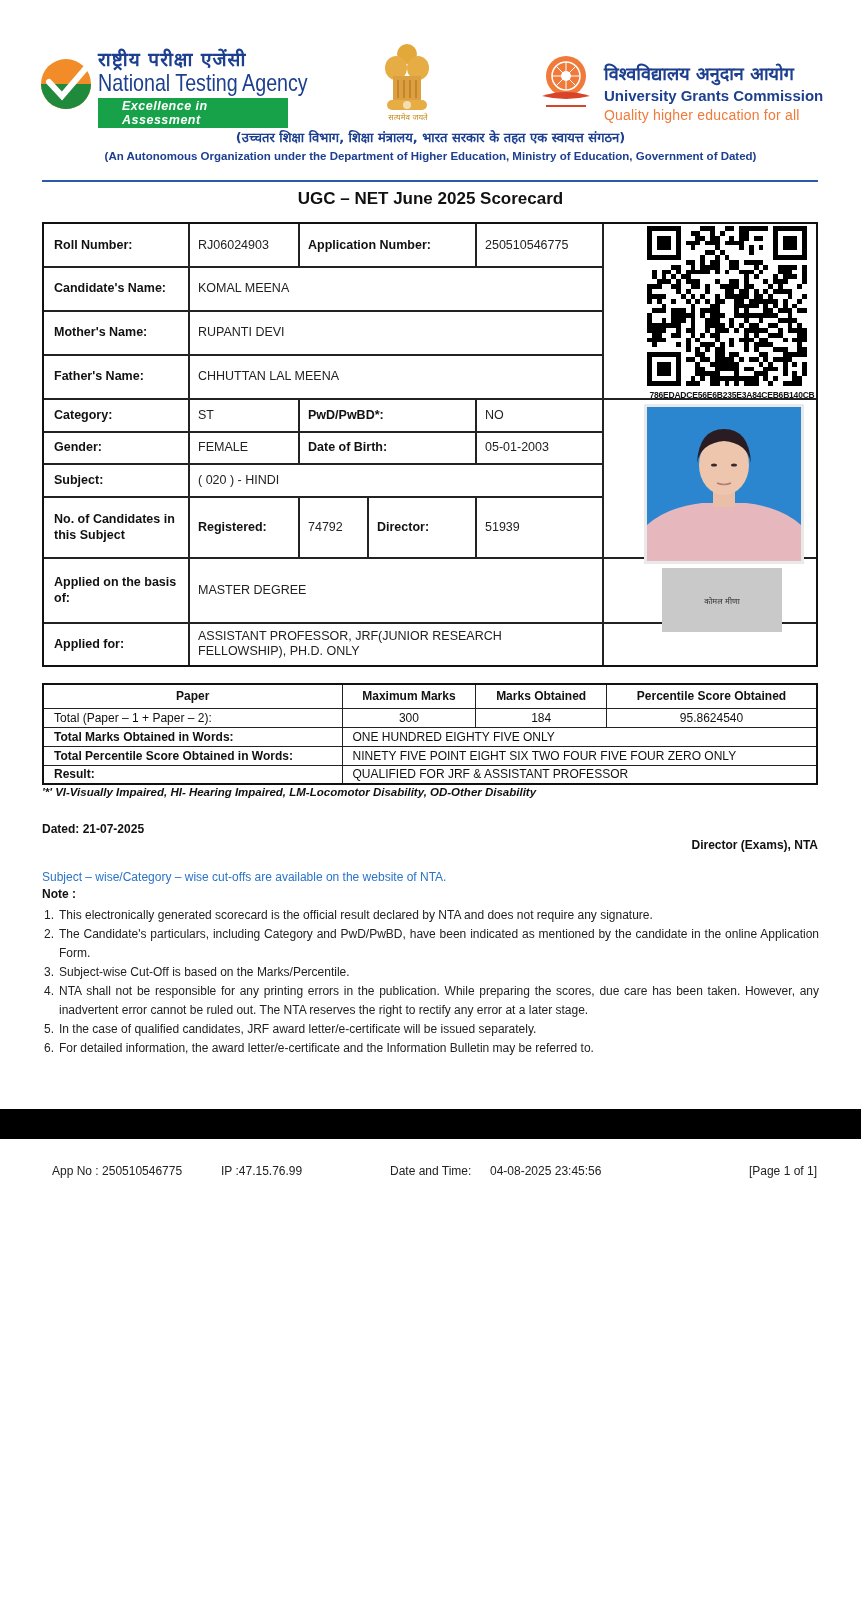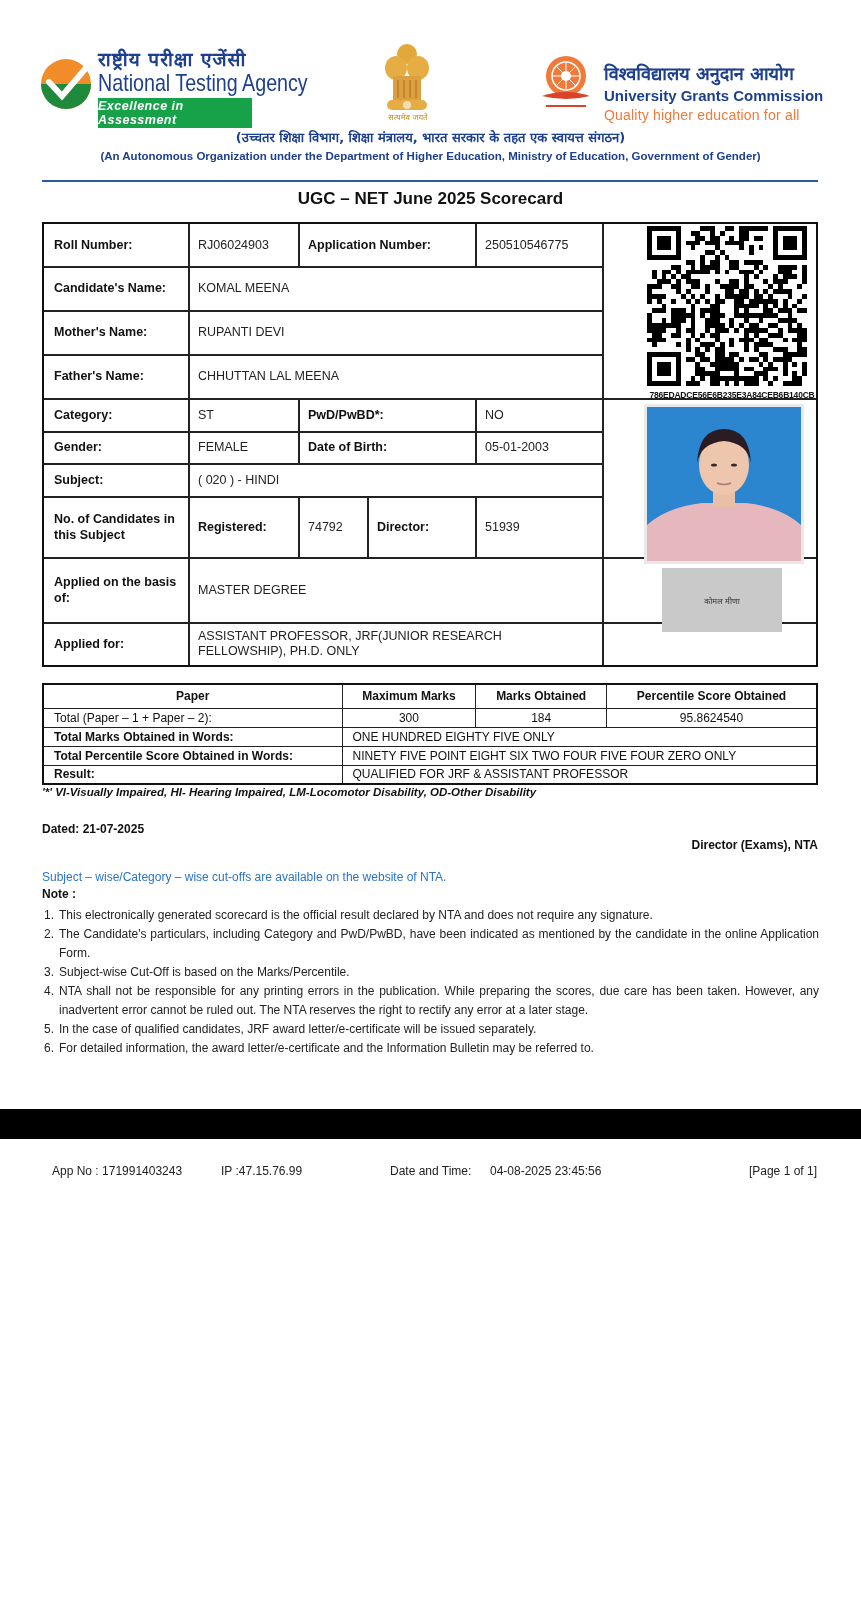--- a/index.html
+++ b/index.html
@@ -5,21 +5,21 @@
   * { box-sizing: border-box; margin: 0; padding: 0; }
   html, body { width: 861px; height: 1600px; background: #ffffff; }
   body { position: relative; font-family: "Liberation Sans", sans-serif; color: #111; overflow: hidden; }
 
   
   .hdr { position: absolute; left: 0; top: 0; width: 861px; height: 180px; }
   .nta-logo { position: absolute; left: 40px; top: 58px; width: 52px; height: 52px; }
   .nta-text { position: absolute; left: 98px; top: 48px; }
   .nta-hindi { font-family: "DejaVu Sans", sans-serif; font-size: 19px; font-weight: bold; color: #1d3f8f; line-height: 22px; letter-spacing: 1px; }
   .nta-eng { font-family: "Liberation Sans Narrow", "Liberation Sans", sans-serif; font-size: 24px; color: #1d3f8f; line-height: 26px; transform: scaleX(0.82); transform-origin: left; white-space: nowrap; }
-  .nta-tag { margin-top: 2px; display: inline-block; background: #17a24a; color: #fff; font-size: 12.5px; font-weight: bold; font-style: italic; padding: 1px 0; width: 154px; letter-spacing: 0.5px; }
+  .nta-tag { margin-top: 2px; display: inline-block; background: #17a24a; color: #fff; font-size: 12.5px; font-weight: bold; font-style: italic; padding: 1px 24px; width: 190px; letter-spacing: 0.5px; }
 
   .emblem { position: absolute; left: 378px; top: 40px; width: 58px; height: 84px; }
   .emblem-motto { position: absolute; left: 372px; top: 111px; width: 72px; text-align: center; font-family: "DejaVu Sans", sans-serif; font-size: 8px; color: #c58a12; }
 
   .ugc-logo { position: absolute; left: 538px; top: 52px; width: 56px; height: 60px; }
   .ugc-text { position: absolute; left: 604px; top: 50px; margin-top: 12px; }
   .ugc-hindi { font-family: "DejaVu Serif", serif; font-size: 18px; color: #1d3f8f; line-height: 24px; font-weight: bold; }
   .ugc-eng { font-size: 15px; font-weight: bold; color: #1d3f8f; line-height: 20px; }
   .ugc-tag { font-size: 14px; color: #f07a3a; line-height: 18px; letter-spacing: 0.2px; }
 
@@ -105,21 +105,21 @@
     <path d="M4 44 Q28 36 52 44 Q28 50 4 44 Z" fill="#d8432a"></path>
     <rect x="8" y="53" width="40" height="2" fill="#d8432a"></rect>
   </svg>
   <div class="ugc-text">
     <div class="ugc-hindi">विश्वविद्यालय अनुदान आयोग</div>
     <div class="ugc-eng">University Grants Commission</div>
     <div class="ugc-tag">Quality higher education for all</div>
   </div>
 
   <div class="auto-hindi">(उच्चतर शिक्षा विभाग, शिक्षा मंत्रालय, भारत सरकार के तहत एक स्वायत्त संगठन)</div>
-  <div class="auto-eng">(An Autonomous Organization under the Department of Higher Education, Ministry of Education, Government of Gender)</div>
+  <div class="auto-eng">(An Autonomous Organization under the Department of Higher Education, Ministry of Education, Government of Dated)</div>
   <div class="hdr-rule"></div>
 </div>
 
 <div class="title">UGC – NET June 2025 Scorecard</div>
 
 <div class="info">
 
   <div class="hl" style="left:0;top:42px;width:558px"></div>
   <div class="hl" style="left:0;top:86px;width:558px"></div>
   <div class="hl" style="left:0;top:130px;width:558px"></div>
@@ -726,17 +726,17 @@
       <span class="t">In the case of qualified candidates, JRF award letter/e-certificate will be issued separately.</span>
     </li>
   <li>
       <span class="n">6.</span>
       <span class="t">For detailed information, the award letter/e-certificate and the Information Bulletin may be referred to.</span>
     </li>
 </ul>
 
 <div class="blackbar"></div>
 
-<div class="footer" style="left:52px">App No : 171991403243</div>
+<div class="footer" style="left:52px">App No : 250510546775</div>
 <div class="footer" style="left:221px">IP :47.15.76.99</div>
 <div class="footer" style="left:390px">Date and Time:</div>
 <div class="footer" style="left:490px">04-08-2025 23:45:56</div>
 <div class="footer" style="right:44px">[Page 1 of 1]</div>
 
 </body></html>

